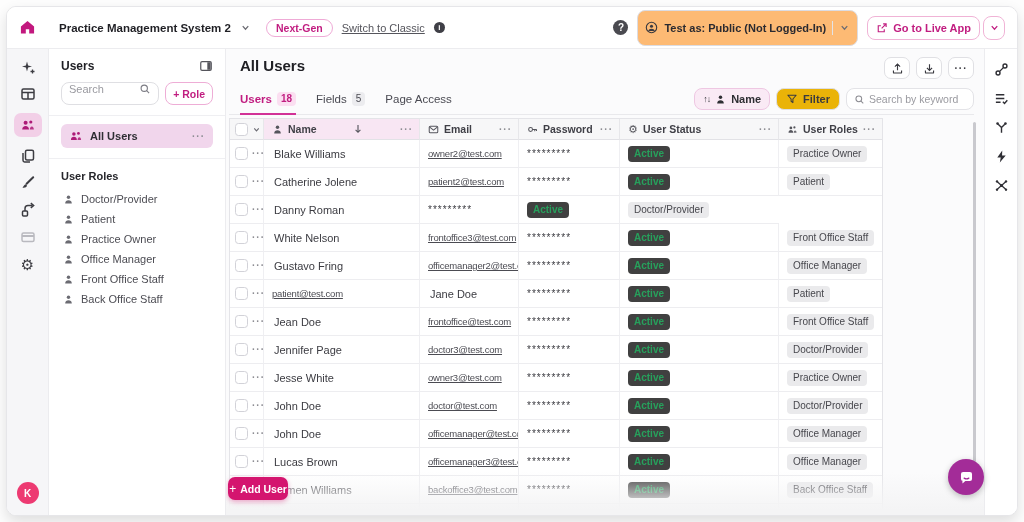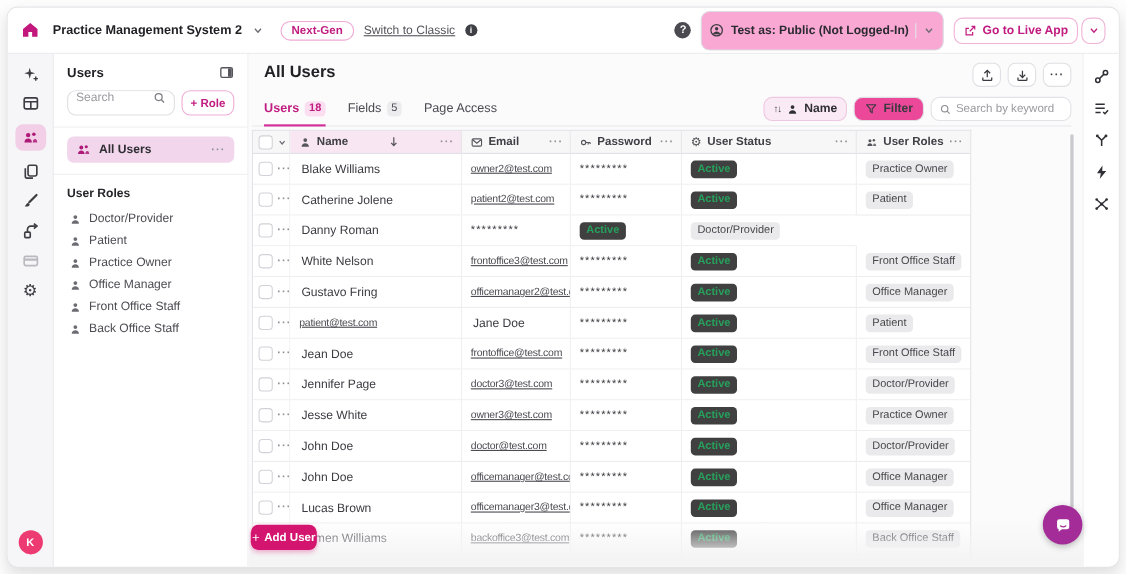--- a/index.html
+++ b/index.html
@@ -6,32 +6,32 @@
   html,body { width:1024px; height:522px; overflow:hidden; background:#fdfdfd;
     font-family:"Liberation Sans","DejaVu Sans",sans-serif; }
   .window { position:absolute; left:6px; top:6px; width:1012px; height:510px;
     background:#fff; border:1px solid #e6e6e9; border-radius:10px;
     box-shadow:0 6px 14px rgba(0,0,0,.12); overflow:hidden; }
 
   
   .topbar { height:42px; display:flex; align-items:center; padding:0 12px; gap:9px;
     border-bottom:1px solid #ececef; background:#fff; }
   .icon { display:inline-flex; align-items:center; justify-content:center; }
-  .app-title { font-size:11.5px; font-weight:bold; color:#1f1f24; margin-left:3px; }
+  .app-title { font-size:11.5px; font-weight:bold; color:#1f1f24; margin-left:14px; }
   .chev { color:#6b6b72; }
   .pill-nextgen { border:1px solid #efaad6; color:#c11d80; font-size:10.5px; font-weight:bold;
     border-radius:999px; padding:2px 9px; margin-left:6px; }
   .switch-link { font-size:11px; color:#55555c; text-decoration:underline; cursor:pointer; }
   .info-dot { width:11px; height:11px; border-radius:50%; background:#3f3f46; color:#fff;
     font-size:8px; display:inline-flex; align-items:center; justify-content:center; font-weight:bold; }
   .tb-spacer { flex:1; }
   .help-circle { width:15px; height:15px; border-radius:50%; background:#4a4a50; color:#fff;
     font-size:10px; font-weight:bold; display:inline-flex; align-items:center; justify-content:center; }
   .testas { display:flex; align-items:center; gap:6px; border:1px solid #dcdce2; border-radius:8px;
-    height:36px; padding:0 7px; background:#f9a8d4; cursor:pointer; }
+    height:36px; padding:0 7px; background:#fdba74; cursor:pointer; }
   .testas-label { font-size:11px; font-weight:bold; color:#2a2a30; }
   .testas-div { width:1px; height:14px; background:#e3e3e7; }
   .livegroup { display:flex; gap:3px;align-items:flex-end; }
   .live-btn { display:flex; align-items:center; gap:5px; border:1px solid #f0b3d6; border-radius:8px;
     height:24px; padding:0 8px; color:#c11d80; font-size:11px; font-weight:bold; background:#fff; cursor:pointer; }
   .live-chev { width:22px; height:24px; border:1px solid #f0b3d6; border-radius:8px; background:#fff;
     display:flex; align-items:center; justify-content:center; color:#c11d80; cursor:pointer; }
 
   
   .shell { display:flex; height:467px; }
@@ -85,21 +85,21 @@
     gap:5px; cursor:pointer; border-bottom:2px solid transparent; margin-bottom:-1px; }
   .tab.active { color:#c11d80; font-weight:bold; border-bottom-color:#d23297; }
   .tab-badge { font-size:10px; border-radius:4px; padding:0 4px; line-height:14px; }
   .tab.active .tab-badge { background:#fbdff1; color:#c11d80; }
   .tab:not(.active) .tab-badge { background:#ececef; color:#4a4a52; }
   .tab-controls { display:flex; gap:6px; align-items:center; margin-bottom:4px; }
   .sort-pill { height:22px; background:#faeaf5; border:1px solid #eec7e2; border-radius:8px;
     display:flex; align-items:center; gap:5px; padding:0 8px; font-size:11px; font-weight:bold;
     color:#2e2e33; cursor:pointer; }
   .sort-arrows { font-size:9px; color:#3a3a40; letter-spacing:-1px; }
-  .filter-btn { height:22px; background:#ec4899; border:1px solid #dfdfe3; border-radius:8px;
+  .filter-btn { height:22px; background:#eab308; border:1px solid #dfdfe3; border-radius:8px;
     display:flex; align-items:center; gap:5px; padding:0 9px; font-size:11px; font-weight:bold;
     color:#3a3a40; cursor:pointer; }
   .kw-search { height:22px; width:128px; background:#fff; border:1px solid #e3e3e7; border-radius:8px;
     display:flex; align-items:center; gap:4px; padding:0 7px; }
   .kw-search input { border:0; outline:0; width:100%; font-size:10.5px; color:#3a3a40; font-family:inherit; }
   .kw-search input::placeholder { color:#9a9aa0; }
 
   
   .table-zone { position:absolute; top:69px; left:3px; width:654px; height:394px; overflow:hidden;
     border:1px solid #e4e4e8; border-bottom:0; background:#fff; }

